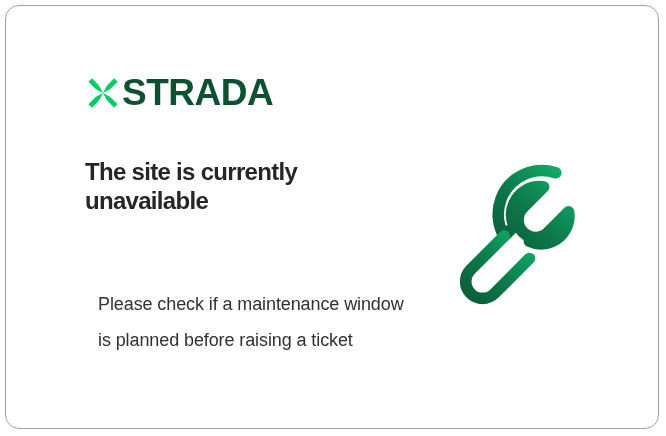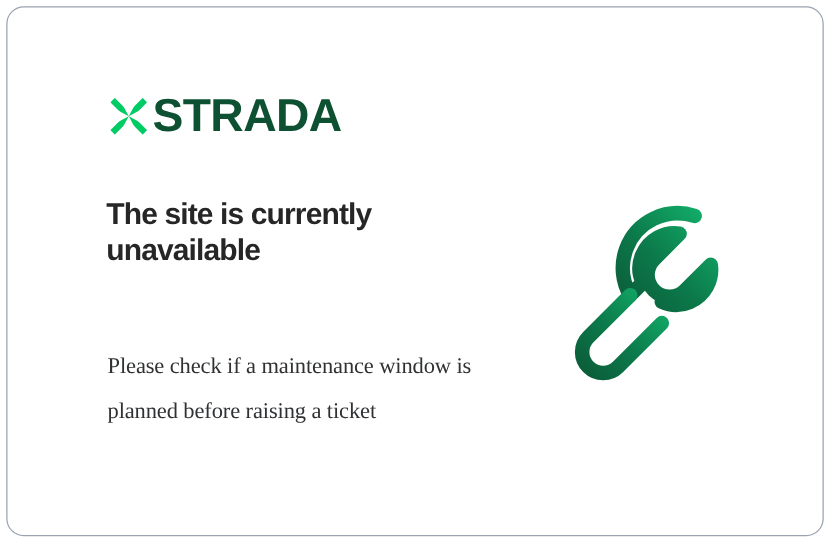--- a/index.html
+++ b/index.html
@@ -62,27 +62,26 @@
     font-weight: 700;
     line-height: 1.19;
     letter-spacing: -0.7px;
     color: #262626;
   }
   .subcopy {
     position: absolute;
     left: 80px;
     top: 268px;
     width: 315px;
-    margin: 0;
+    margin: 12px;
     font-size: 18px;
     font-weight: 400;
     line-height: 2.0;
     letter-spacing: -0.1px;
     color: #2f3133;
-    font-family: Liberation Serif, serif;
   }
 
   
   .wrench {
     position: absolute;
     left: 452px;
     top: 152px;
     width: 162px;
     height: 158px;
     display: block;

